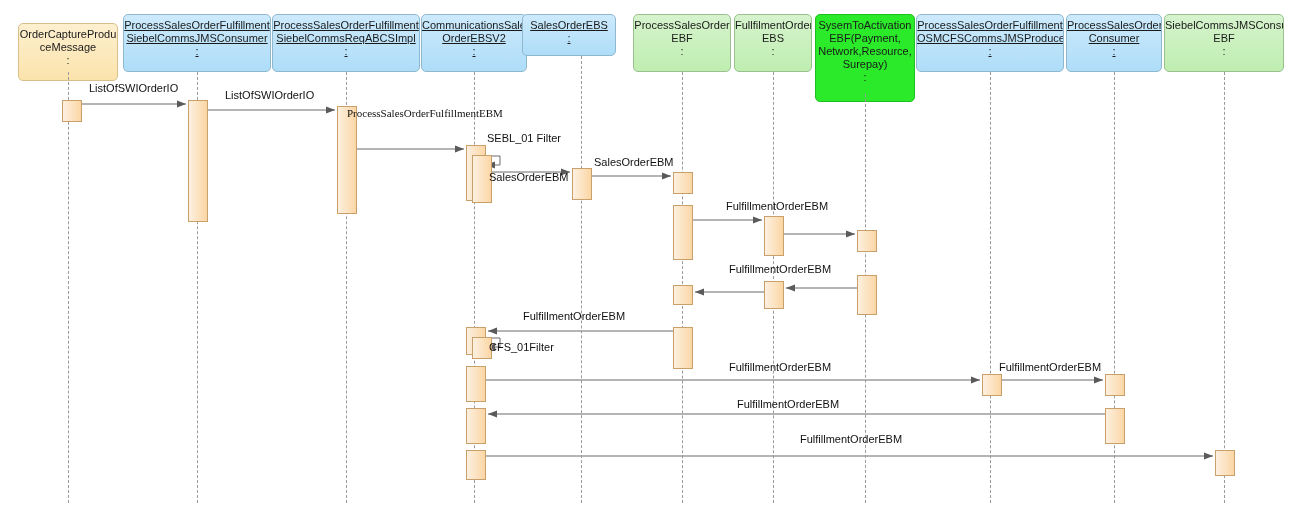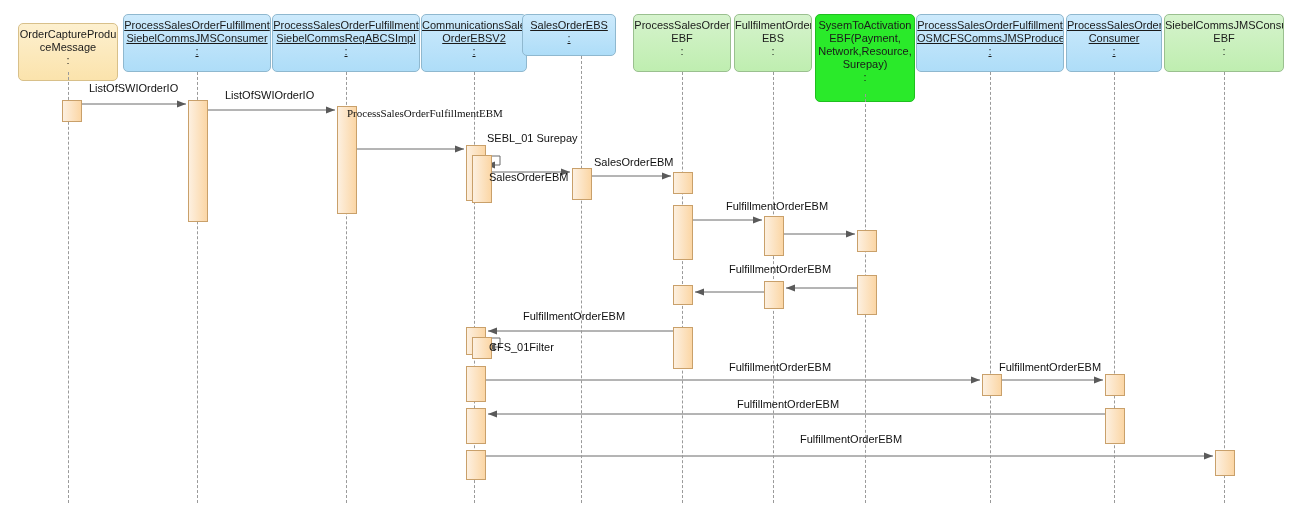--- a/index.html
+++ b/index.html
@@ -173,21 +173,21 @@
     <div class="act" style="left: 466px; top: 366px; width: 20px; height: 36px;"></div>
     <div class="act" style="left: 982px; top: 374px; width: 20px; height: 22px;"></div>
     <div class="act" style="left: 1105px; top: 374px; width: 20px; height: 22px;"></div>
     <div class="act" style="left: 466px; top: 408px; width: 20px; height: 36px;"></div>
     <div class="act" style="left: 1105px; top: 408px; width: 20px; height: 36px;"></div>
     <div class="act" style="left: 466px; top: 450px; width: 20px; height: 30px;"></div>
     <div class="act" style="left: 1215px; top: 450px; width: 20px; height: 26px;"></div>
     <div class="msg-label" style="left: 89px; top: 82px;">ListOfSWIOrderIO</div>
     <div class="msg-label" style="left: 225px; top: 89px;">ListOfSWIOrderIO</div>
     <div class="msg-label" style="left: 347px; top: 107px; font-family: Liberation Serif, serif;">ProcessSalesOrderFulfillmentEBM</div>
-    <div class="msg-label" style="left: 487px; top: 132px;">SEBL_01 Surepay</div>
+    <div class="msg-label" style="left: 487px; top: 132px;">SEBL_01 Filter</div>
     <div class="msg-label" style="left: 489px; top: 171px;">SalesOrderEBM</div>
     <div class="msg-label" style="left: 594px; top: 156px;">SalesOrderEBM</div>
     <div class="msg-label" style="left: 726px; top: 200px;">FulfillmentOrderEBM</div>
     <div class="msg-label" style="left: 729px; top: 263px;">FulfillmentOrderEBM</div>
     <div class="msg-label" style="left: 523px; top: 310px;">FulfillmentOrderEBM</div>
     <div class="msg-label" style="left: 489px; top: 341px;">CFS_01Filter</div>
     <div class="msg-label" style="left: 729px; top: 361px;">FulfillmentOrderEBM</div>
     <div class="msg-label" style="left: 999px; top: 361px;">FulfillmentOrderEBM</div>
     <div class="msg-label" style="left: 737px; top: 398px;">FulfillmentOrderEBM</div>
     <div class="msg-label" style="left: 800px; top: 433px;">FulfillmentOrderEBM</div>

